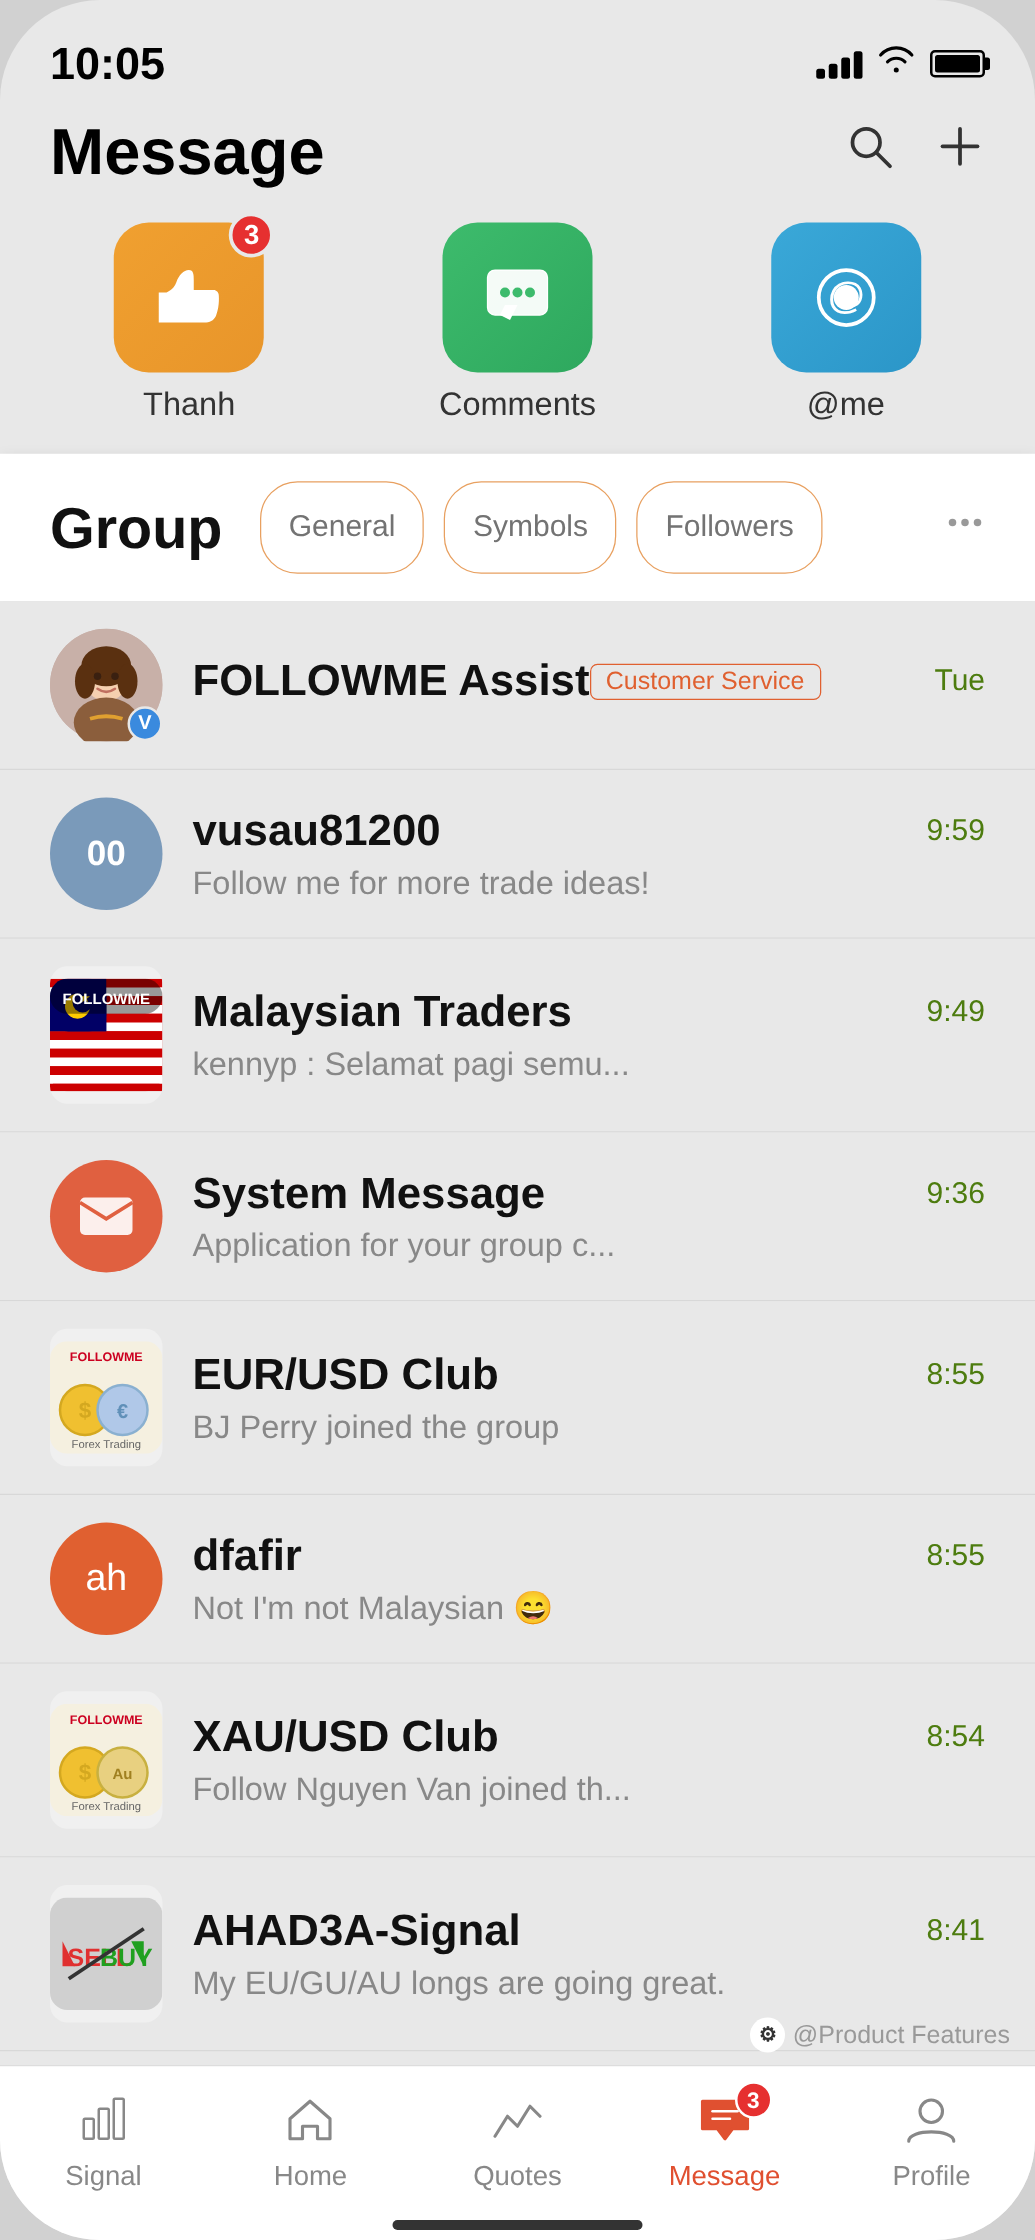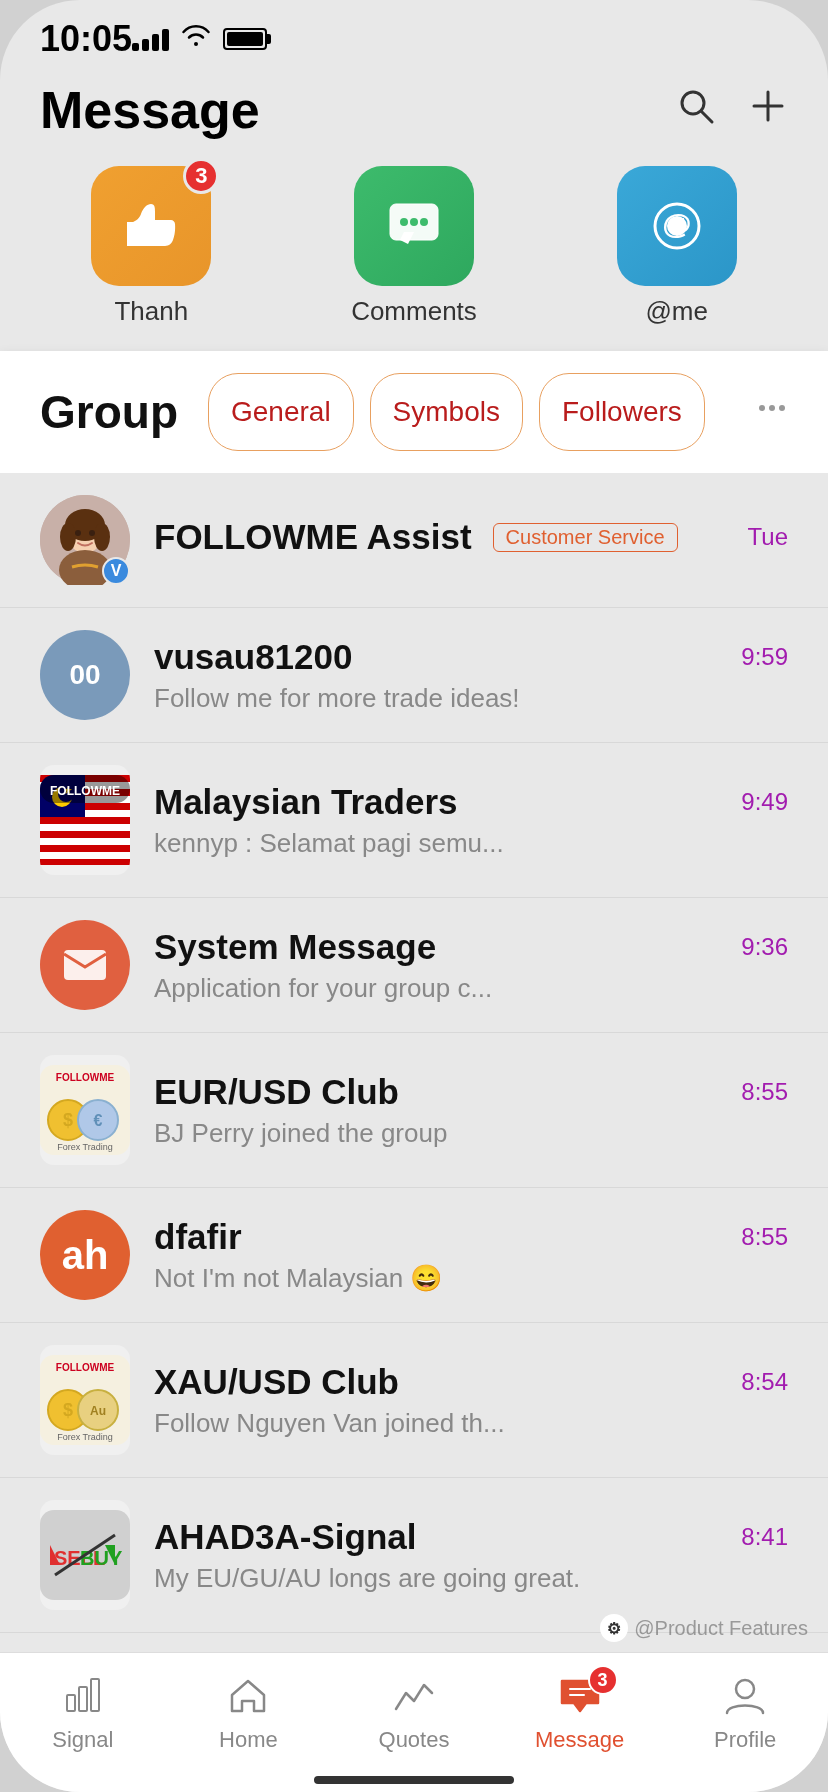--- a/index.html
+++ b/index.html
@@ -19,23 +19,25 @@
       height: 1792px;
       background: #e8e8e8;
       border-radius: 80px;
       overflow: hidden;
       position: relative;
     }
 
     
     .status-bar {
       display: flex;
+      justify-content: space-between;
       align-items: center;
       padding: 18px 40px 0 40px;
       height: 60px;
+      margin-top: 12px;
     }
 
     .status-time {
       font-size: 36px;
       font-weight: 600;
       color: #000;
     }
 
     .status-icons {
       display: flex;
@@ -202,24 +204,24 @@
 
     .group-tags {
       display: flex;
       gap: 16px;
       align-items: center;
       flex: 1;
     }
 
     .group-tag {
       border: 1.5px solid #e8a060;
-      color: #b91c1c;
+      color: #737373;
       border-radius: 30px;
       padding: 22px 22px;
-      font-size: 28px;
+      font-size: 24px;
     }
 
     .more-icon {
       font-size: 32px;
       color: #999;
       cursor: pointer;
     }
 
     
     .chat-list {
@@ -292,40 +294,40 @@
     }
 
     .chat-name {
       font-size: 35px;
       font-weight: 600;
       color: #111;
     }
 
     .chat-time {
       font-size: 24px;
-      color: #a21caf;
+      color: #4d7c0f;
       flex-shrink: 0;
     }
 
     .chat-preview {
       font-size: 26px;
       color: #888;
       white-space: nowrap;
       overflow: hidden;
       text-overflow: ellipsis;
     }
 
     .customer-service-badge {
       display: inline-block;
       border: 1.5px solid #e06030;
       color: #e06030;
       font-size: 20px;
       padding: 2px 12px;
       border-radius: 6px;
-      margin-left: 21px;
+      margin-left: 0;
     }
 
     
     .avatar-group {
       width: 90px;
       height: 110px;
       border-radius: 14px;
       flex-shrink: 0;
       overflow: hidden;
       display: flex;
@@ -649,21 +651,21 @@
         <div class="chat-name-row">
           <span class="chat-name">EUR/USD Club</span>
           <span class="chat-time">8:55</span>
         </div>
         <span class="chat-preview">BJ Perry joined the group</span>
       </div>
     </div>
 
     <div class="chat-item">
       <div class="avatar avatar-dfafir">
-        <span style="font-size:40px; font-weight:700; color:white;">ah</span>
+        <span style="font-size:30px; font-weight:400; color:white;">ah</span>
       </div>
       <div class="chat-content">
         <div class="chat-name-row">
           <span class="chat-name">dfafir</span>
           <span class="chat-time">8:55</span>
         </div>
         <span class="chat-preview">Not I'm not Malaysian 😄</span>
       </div>
     </div>
 

